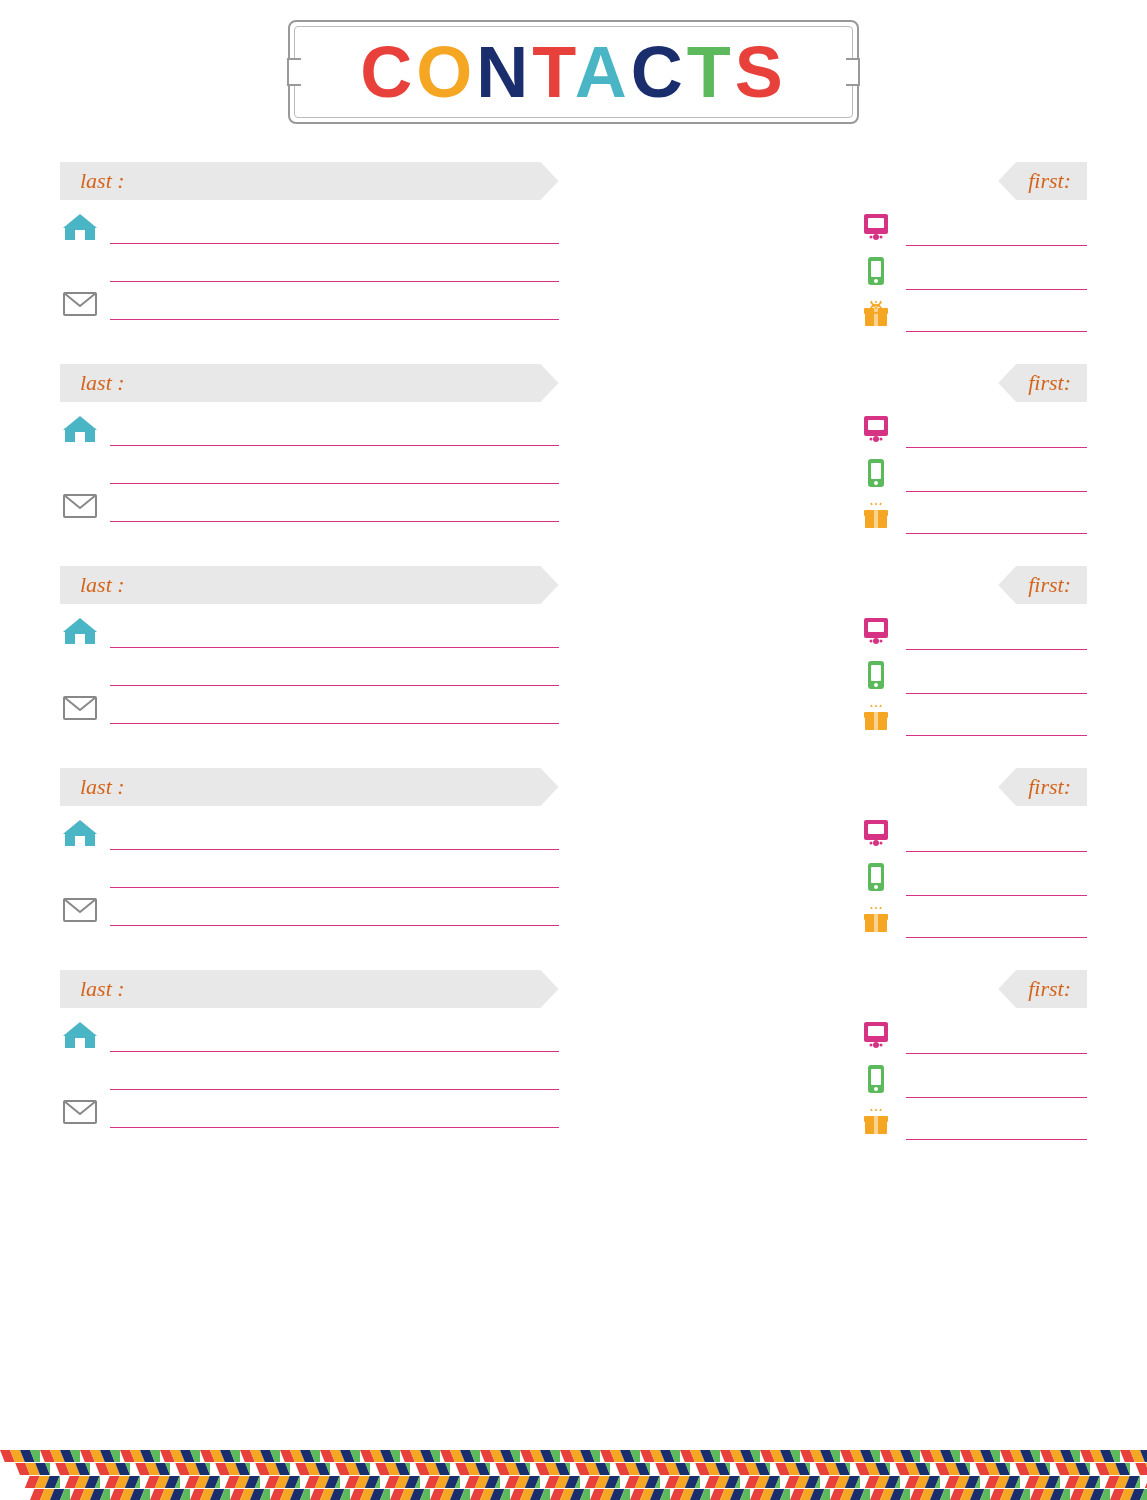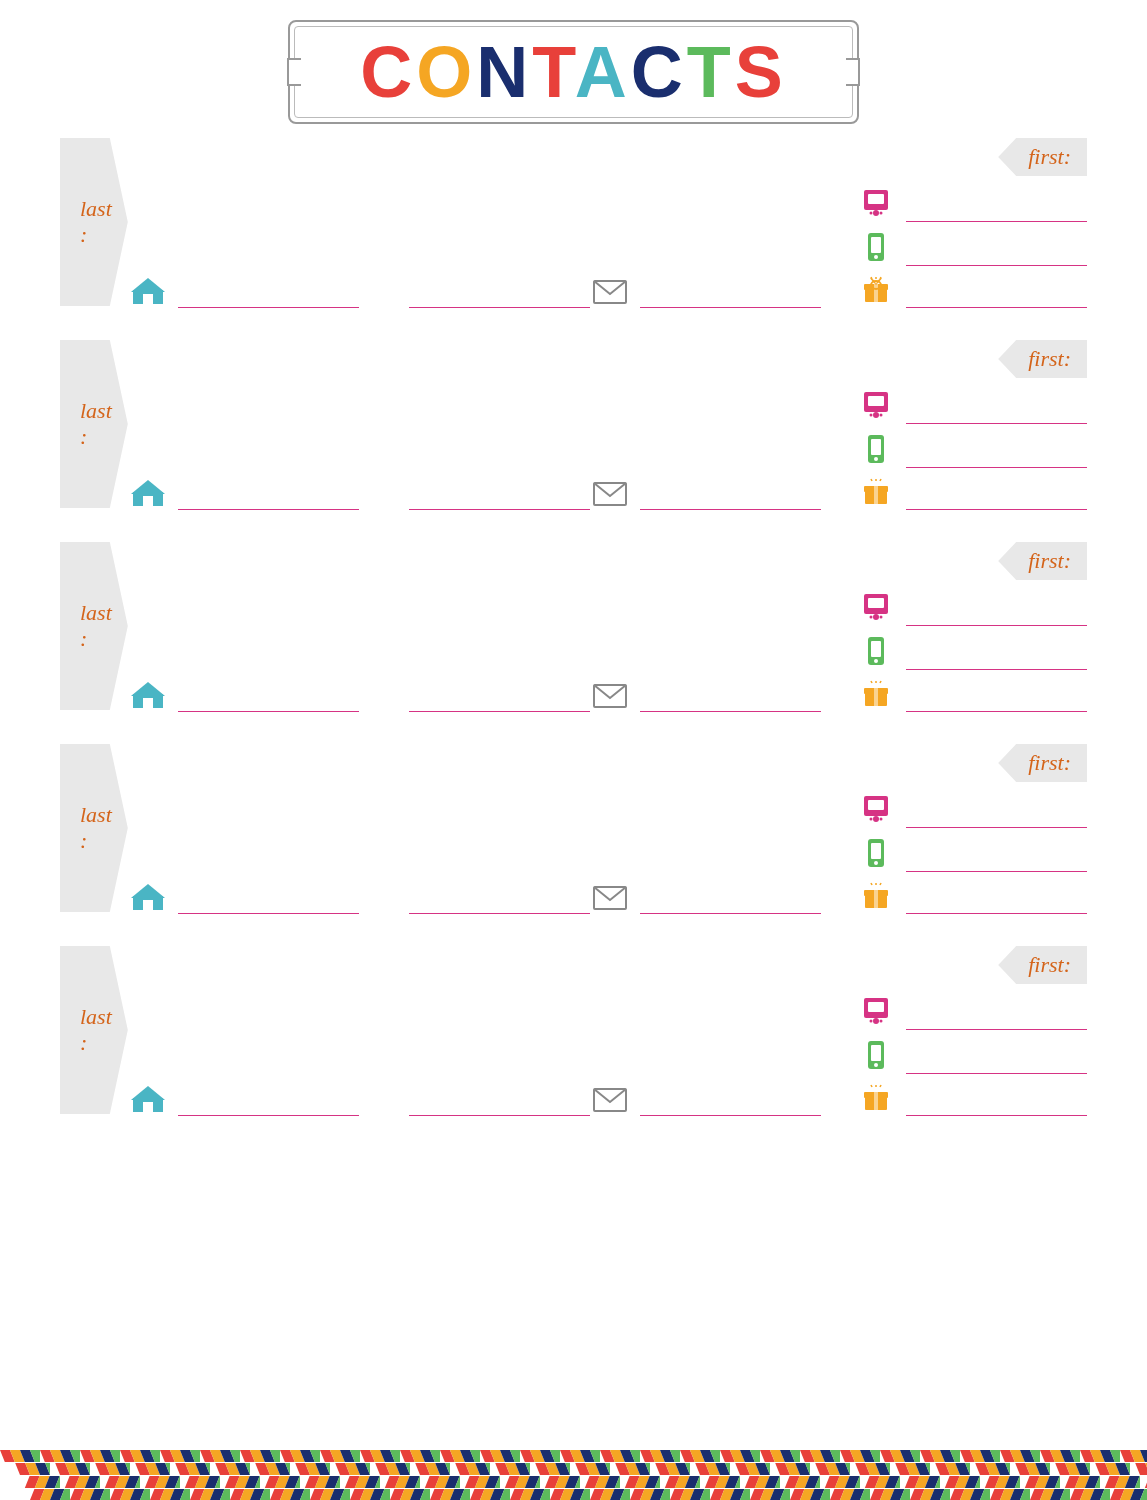--- a/index.html
+++ b/index.html
@@ -18,21 +18,21 @@
       background: #fff;
       padding: 20px 60px 0 60px;
       position: relative;
     }
 
     
     .header {
       display: flex;
       justify-content: center;
       align-items: flex-start;
-      margin-bottom: 14px;
+      margin-bottom: 38px;
     }
 
     .title-text {
       font-size: 72px;
       font-weight: 900;
       font-family: Impact, 'Arial Black', sans-serif;
       letter-spacing: 4px;
       line-height: 1;
     }
 
@@ -78,21 +78,21 @@
     .banner-label {
       font-style: italic;
       color: #d4641a;
       font-size: 22px;
       font-family: Georgia, serif;
     }
 
     
     .left-col {
       display: flex;
-      flex-direction: row;
+      flex-direction: column;
       gap: 0;
     }
 
     .right-col {
       display: flex;
       flex-direction: column;
       gap: 0;
       align-items: flex-end;
     }
 

